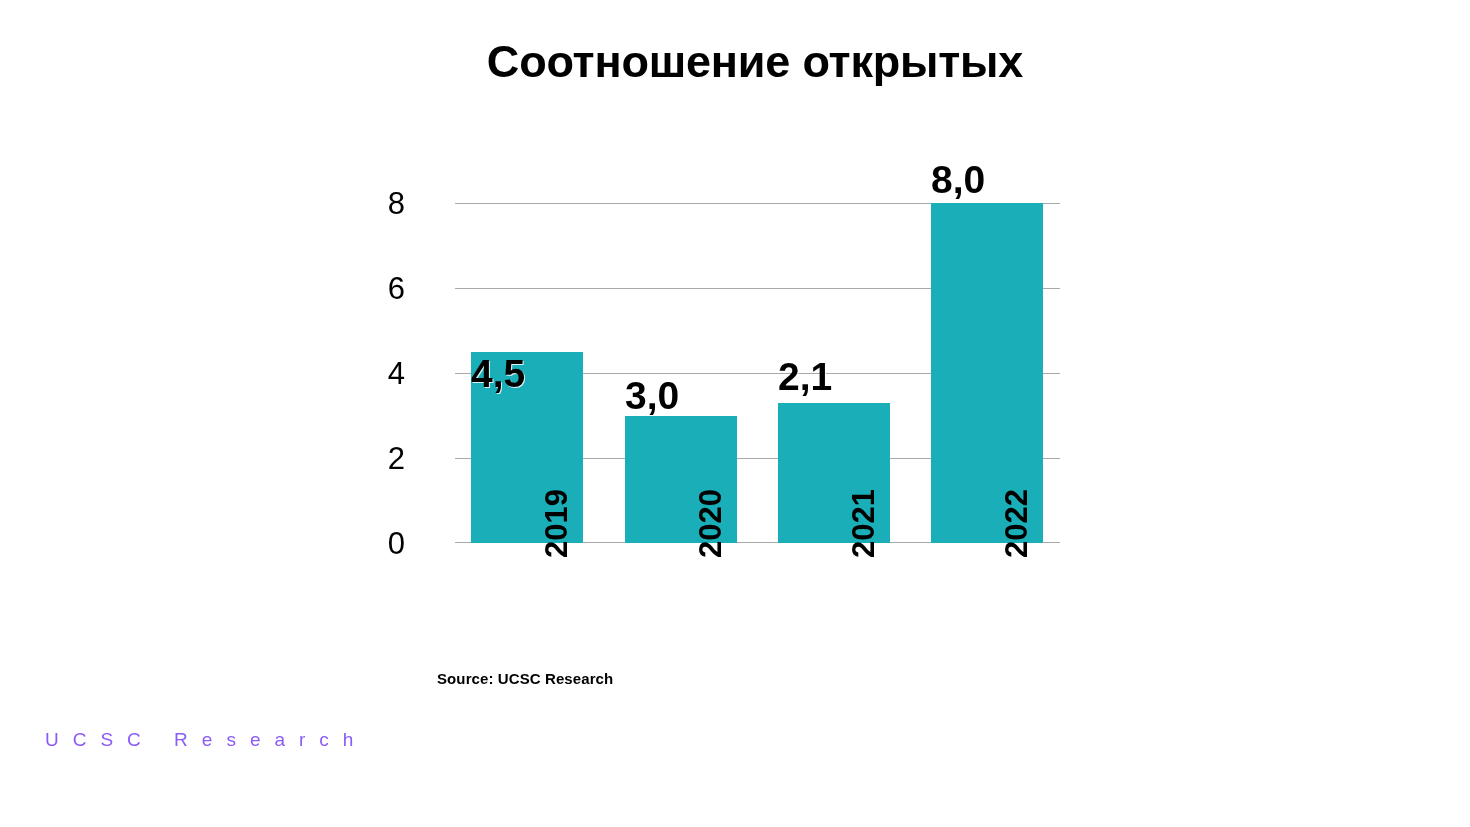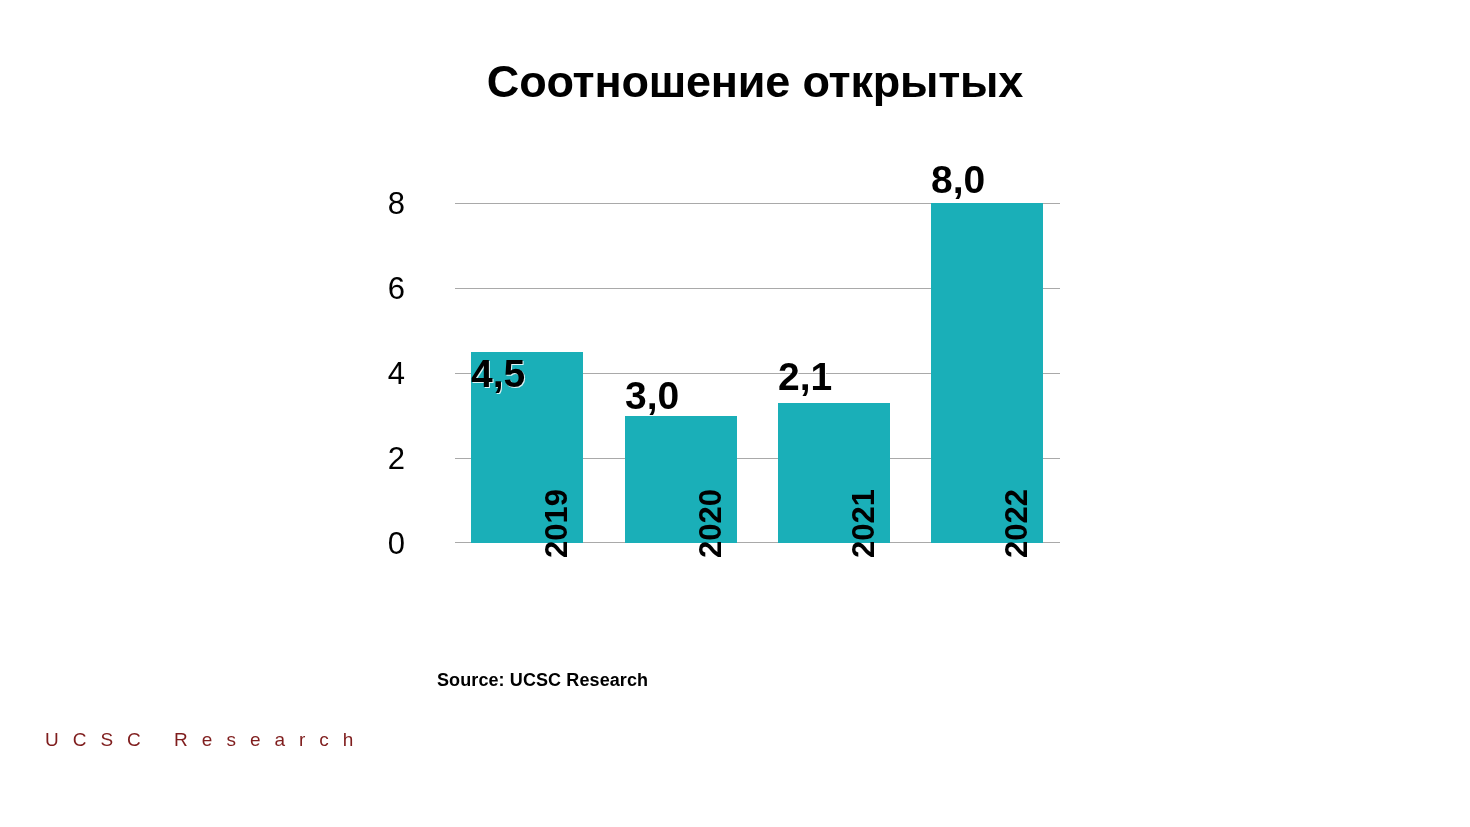--- a/index.html
+++ b/index.html
@@ -13,21 +13,21 @@
     position: relative;
     overflow: hidden;
     font-family: "Liberation Sans", sans-serif;
     color: #000000;
   }
 
   
   #chart-title {
     position: absolute;
     left: 390px;
-    top: 56px;
+    top: 36px;
     width: 730px;
     text-align: center;
     font-size: 45px;
     font-weight: bold;
     line-height: 52px;
     color: #000000;
     letter-spacing: -0.2px;
   }
   #chart-title .title-line {
     display: block;
@@ -101,34 +101,34 @@
     left: 70px;
     top: 2px;
     white-space: nowrap;
   }
 
   
   #source-note {
     position: absolute;
     left: 437px;
     top: 670px;
-    font-size: 18px;
+    font-size: 15px;
     font-weight: bold;
     color: #000000;
     letter-spacing: 0.1px;
   }
 
   
   #watermark {
     position: absolute;
     left: 45px;
     top: 729px;
     font-size: 19px;
     font-weight: 400;
-    color: #7f1d1d;
+    color: #8b5cf6;
     letter-spacing: 14px;
     white-space: nowrap;
   }
 </style>
 </head>
 <body>
 
 <div id="chart-title">
   <span class="title-line">Соотношение открытых</span>
 </div>

